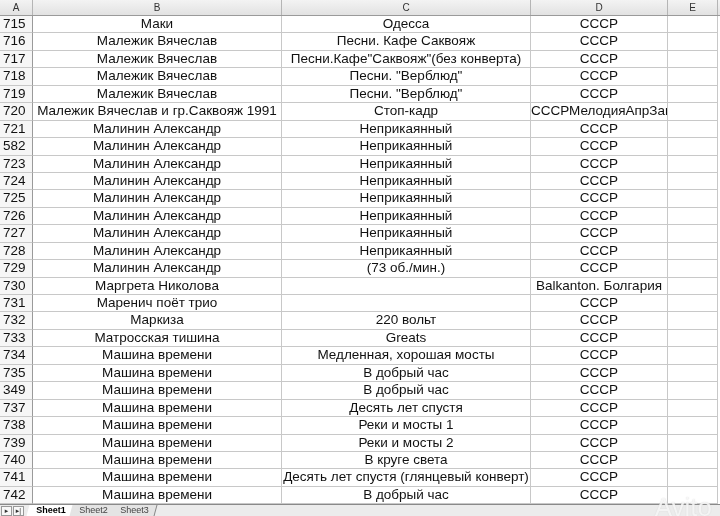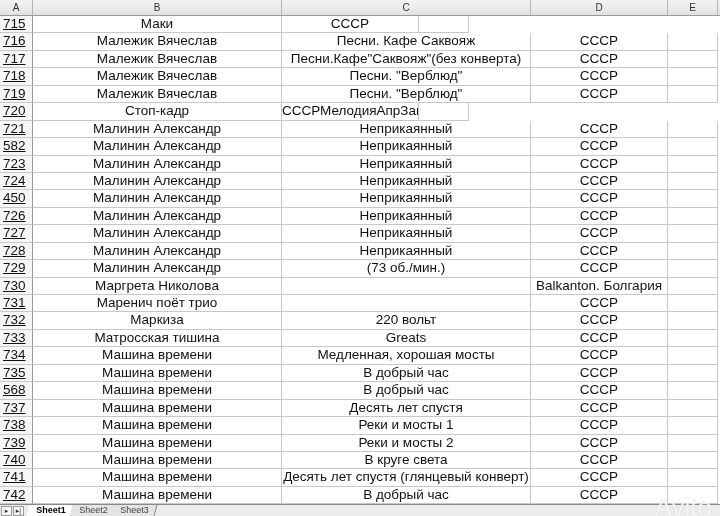--- a/index.html
+++ b/index.html
@@ -7,21 +7,21 @@
   body { font-family: "Liberation Sans", sans-serif; color: #111; position: relative; }
   .sheet { position: absolute; left: 0; top: 0; width: 720px; height: 504px; overflow: hidden; }
   .hdr { position: absolute; top: 0; left: 0; height: 16px; width: 720px; display: flex;
          background: linear-gradient(#f3f3f3, #e2e2e2); border-bottom: 1px solid #9a9a9a; }
   .hdr .hc { font-size: 10px; color: #333; text-align: center; line-height: 15px;
              border-right: 1px solid #b5b5b5; }
   .rows { position: absolute; top: 16px; left: 0; width: 720px; }
   .row { display: flex; height: 17.45px; }
   .cell { border-right: 1px solid #c8c8c8; border-bottom: 1px solid #c8c8c8;
           font-size: 13.5px; line-height: 16.5px; text-align: center; white-space: nowrap; overflow: hidden; }
-  .cell.rn { text-align: left; padding-left: 3px; background: #f6f6f6; border-right: 1px solid #9a9a9a; font-size: 13.5px; text-decoration: underline; }
+  .cell.rn { text-align: left; padding-left: 3px; background: #f6f6f6; border-right: 1px solid #9a9a9a; font-size: 13.5px; }
   .cA { width: 33px; } .cB { width: 249px; } .cC { width: 249px; } .cD { width: 137px; } .cE { width: 50px; }
   .tabs { position: absolute; left: 0; top: 504px; width: 720px; height: 12px;
           background: #ececec; border-top: 1px solid #8a8a8a; display: flex; align-items: center; }
   .nav { width: 11px; height: 10px; border: 1px solid #999; background: #f8f8f8; font-size: 7px;
          line-height: 8px; text-align: center; color: #333; margin-left: 1px; }
   .tab { font-size: 9px; height: 11px; line-height: 10px; padding: 0 6px 0 8px; color: #444;
          border-right: 1px solid #888; transform: skewX(-15deg); margin-left: -2px; background: #e4e4e4; }
   .tab span { display: inline-block; transform: skewX(15deg); }
   .tab.active { background: #ffffff; font-weight: bold; color: #000; }
   .watermark { position: absolute; right: 8px; top: 492px; font-size: 26px; font-weight: normal;
@@ -35,20 +35,21 @@
     <div class="hc cA">A</div>
     <div class="hc cB">B</div>
     <div class="hc cC">C</div>
     <div class="hc cD">D</div>
     <div class="hc cE">E</div>
   </div>
   <div class="rows" id="rows">
       <div class="row">
         <div class="cell rn cA">715</div>
         <div class="cell cB">Маки</div>
+        <div class="cell cC">Одесса</div>
         <div class="cell cD">СССР</div>
         <div class="cell cE"></div>
       </div>
       <div class="row">
         <div class="cell rn cA">716</div>
         <div class="cell cB">Малежик Вячеслав</div>
         <div class="cell cC">Песни. Кафе Саквояж</div>
         <div class="cell cD">СССР</div>
         <div class="cell cE"></div>
       </div>
@@ -68,20 +69,21 @@
       </div>
       <div class="row">
         <div class="cell rn cA">719</div>
         <div class="cell cB">Малежик Вячеслав</div>
         <div class="cell cC">Песни. "Верблюд"</div>
         <div class="cell cD">СССР</div>
         <div class="cell cE"></div>
       </div>
       <div class="row">
         <div class="cell rn cA">720</div>
+        <div class="cell cB">Малежик Вячеслав и гр.Саквояж 1991</div>
         <div class="cell cC">Стоп-кадр</div>
         <div class="cell cD">СССРМелодияАпрЗав</div>
         <div class="cell cE"></div>
       </div>
       <div class="row">
         <div class="cell rn cA">721</div>
         <div class="cell cB">Малинин Александр</div>
         <div class="cell cC">Неприкаянный</div>
         <div class="cell cD">СССР</div>
         <div class="cell cE"></div>
@@ -101,21 +103,21 @@
         <div class="cell cE"></div>
       </div>
       <div class="row">
         <div class="cell rn cA">724</div>
         <div class="cell cB">Малинин Александр</div>
         <div class="cell cC">Неприкаянный</div>
         <div class="cell cD">СССР</div>
         <div class="cell cE"></div>
       </div>
       <div class="row">
-        <div class="cell rn cA">450</div>
+        <div class="cell rn cA">725</div>
         <div class="cell cB">Малинин Александр</div>
         <div class="cell cC">Неприкаянный</div>
         <div class="cell cD">СССР</div>
         <div class="cell cE"></div>
       </div>
       <div class="row">
         <div class="cell rn cA">726</div>
         <div class="cell cB">Малинин Александр</div>
         <div class="cell cC">Неприкаянный</div>
         <div class="cell cD">СССР</div>
@@ -178,21 +180,21 @@
         <div class="cell cE"></div>
       </div>
       <div class="row">
         <div class="cell rn cA">735</div>
         <div class="cell cB">Машина времени</div>
         <div class="cell cC">В добрый час</div>
         <div class="cell cD">СССР</div>
         <div class="cell cE"></div>
       </div>
       <div class="row">
-        <div class="cell rn cA">568</div>
+        <div class="cell rn cA">349</div>
         <div class="cell cB">Машина времени</div>
         <div class="cell cC">В добрый час</div>
         <div class="cell cD">СССР</div>
         <div class="cell cE"></div>
       </div>
       <div class="row">
         <div class="cell rn cA">737</div>
         <div class="cell cB">Машина времени</div>
         <div class="cell cC">Десять лет спустя</div>
         <div class="cell cD">СССР</div>

